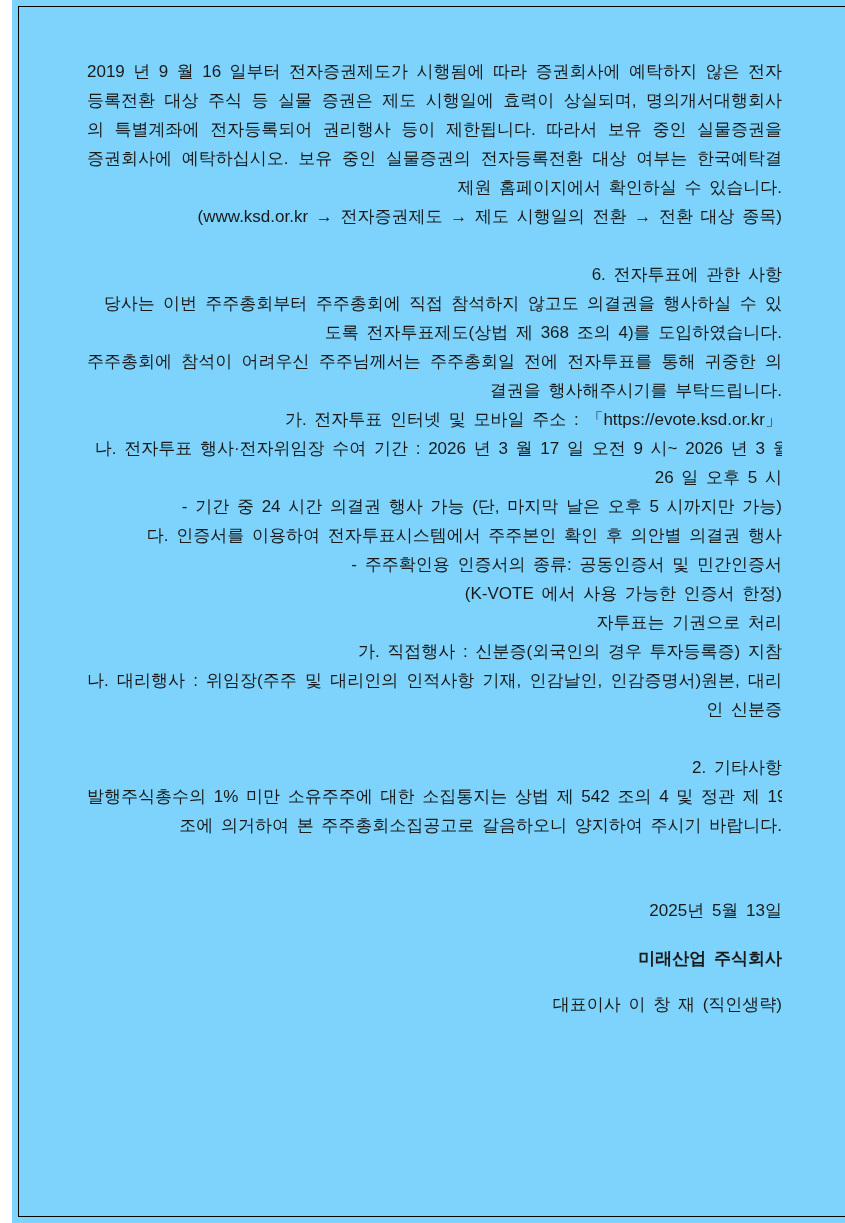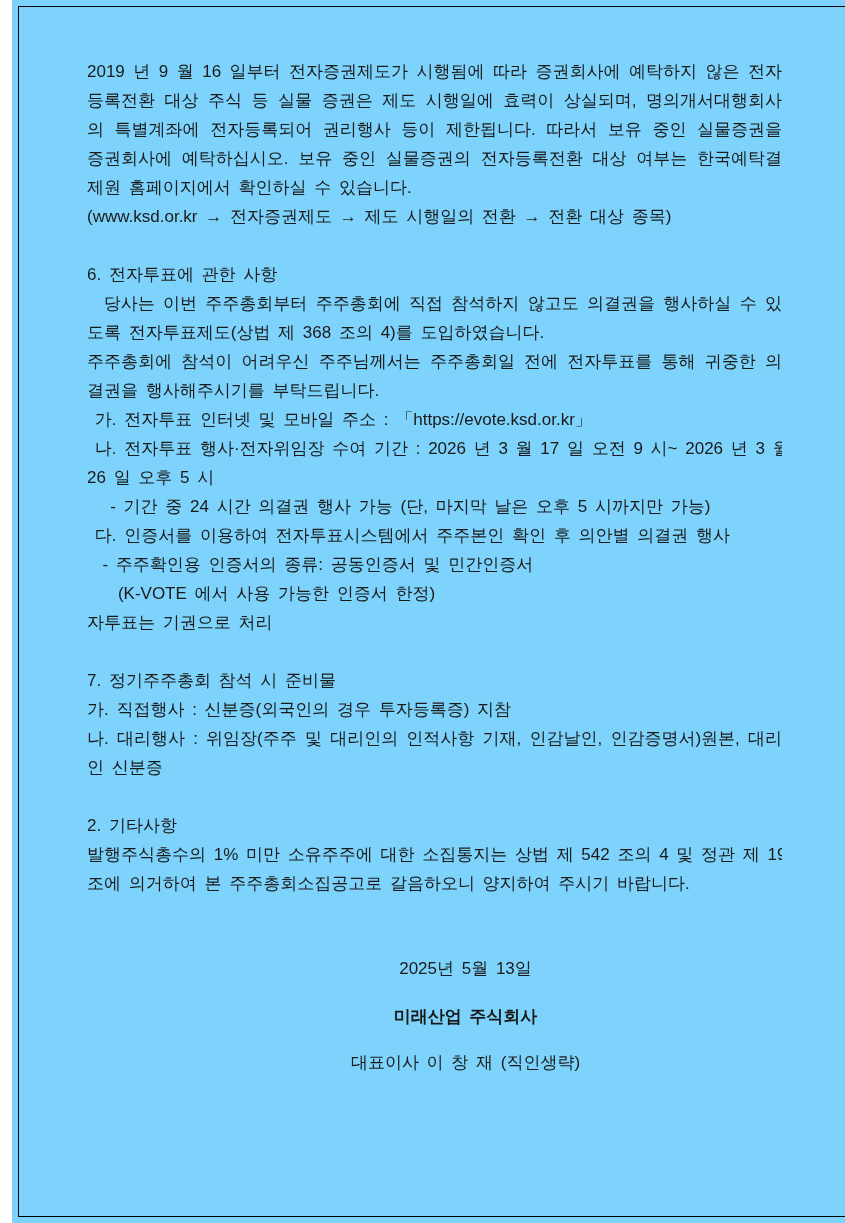--- a/index.html
+++ b/index.html
@@ -28,31 +28,31 @@
     top: 57px;
     width: 695px;
   }
   .ln {
     font-size: 17px;
     line-height: 29px;
     height: 29px;
     white-space: nowrap;
     overflow: hidden;
     word-spacing: 3px;
-    text-align: left;
+    text-align: right;
   }
   
   .ln.fill {
     text-align: justify;
     text-align-last: justify;
   }
   
   .gap { margin-top: 29px; }
   .closing { padding-left: 62px; }
-  .closing .ln { text-align: center; white-space: nowrap; }
+  .closing .ln { text-align: right; white-space: nowrap; }
   .closing-date { margin-top: 56px; }
   .company-name { margin-top: 19px; font-weight: bold; }
   .ceo-line { margin-top: 17px; }
   .bold { font-weight: normal; }
 </style>
 </head>
 <body>
 
 <div class="page">
   <div class="page-border"></div>
@@ -78,21 +78,20 @@
       <div class="ln fill">&nbsp;나. 전자투표 행사·전자위임장 수여 기간 : 2026 년 3 월 17 일 오전 9 시~ 2026 년 3 월</div>
       <div class="ln">26 일 오후 5 시</div>
       <div class="ln">&nbsp;&nbsp;&nbsp;- 기간 중 24 시간 의결권 행사 가능 (단, 마지막 날은 오후 5 시까지만 가능)</div>
       <div class="ln">&nbsp;다. 인증서를 이용하여 전자투표시스템에서 주주본인 확인 후 의안별 의결권 행사</div>
       <div class="ln">&nbsp;&nbsp;- 주주확인용 인증서의 종류: 공동인증서 및 민간인증서</div>
       <div class="ln">&nbsp;&nbsp;&nbsp;&nbsp;(K-VOTE 에서 사용 가능한 인증서 한정)</div>
       <div class="ln">자투표는 기권으로 처리</div>
     </div>
 
     <div>
-      <div class="ln gap">7. 정기주주총회 참석 시 준비물</div>
       <div class="ln">가. 직접행사 : 신분증(외국인의 경우 투자등록증) 지참</div>
       <div class="ln fill">나. 대리행사 : 위임장(주주 및 대리인의 인적사항 기재, 인감날인, 인감증명서)원본, 대리</div>
       <div class="ln">인 신분증</div>
     </div>
 
     <div>
       <div class="ln gap">2. 기타사항</div>
       <div class="ln fill">발행주식총수의 1% 미만 소유주주에 대한 소집통지는 상법 제 542 조의 4 및 정관 제 19</div>
       <div class="ln">조에 의거하여 본 주주총회소집공고로 갈음하오니 양지하여 주시기 바랍니다.</div>
     </div>

